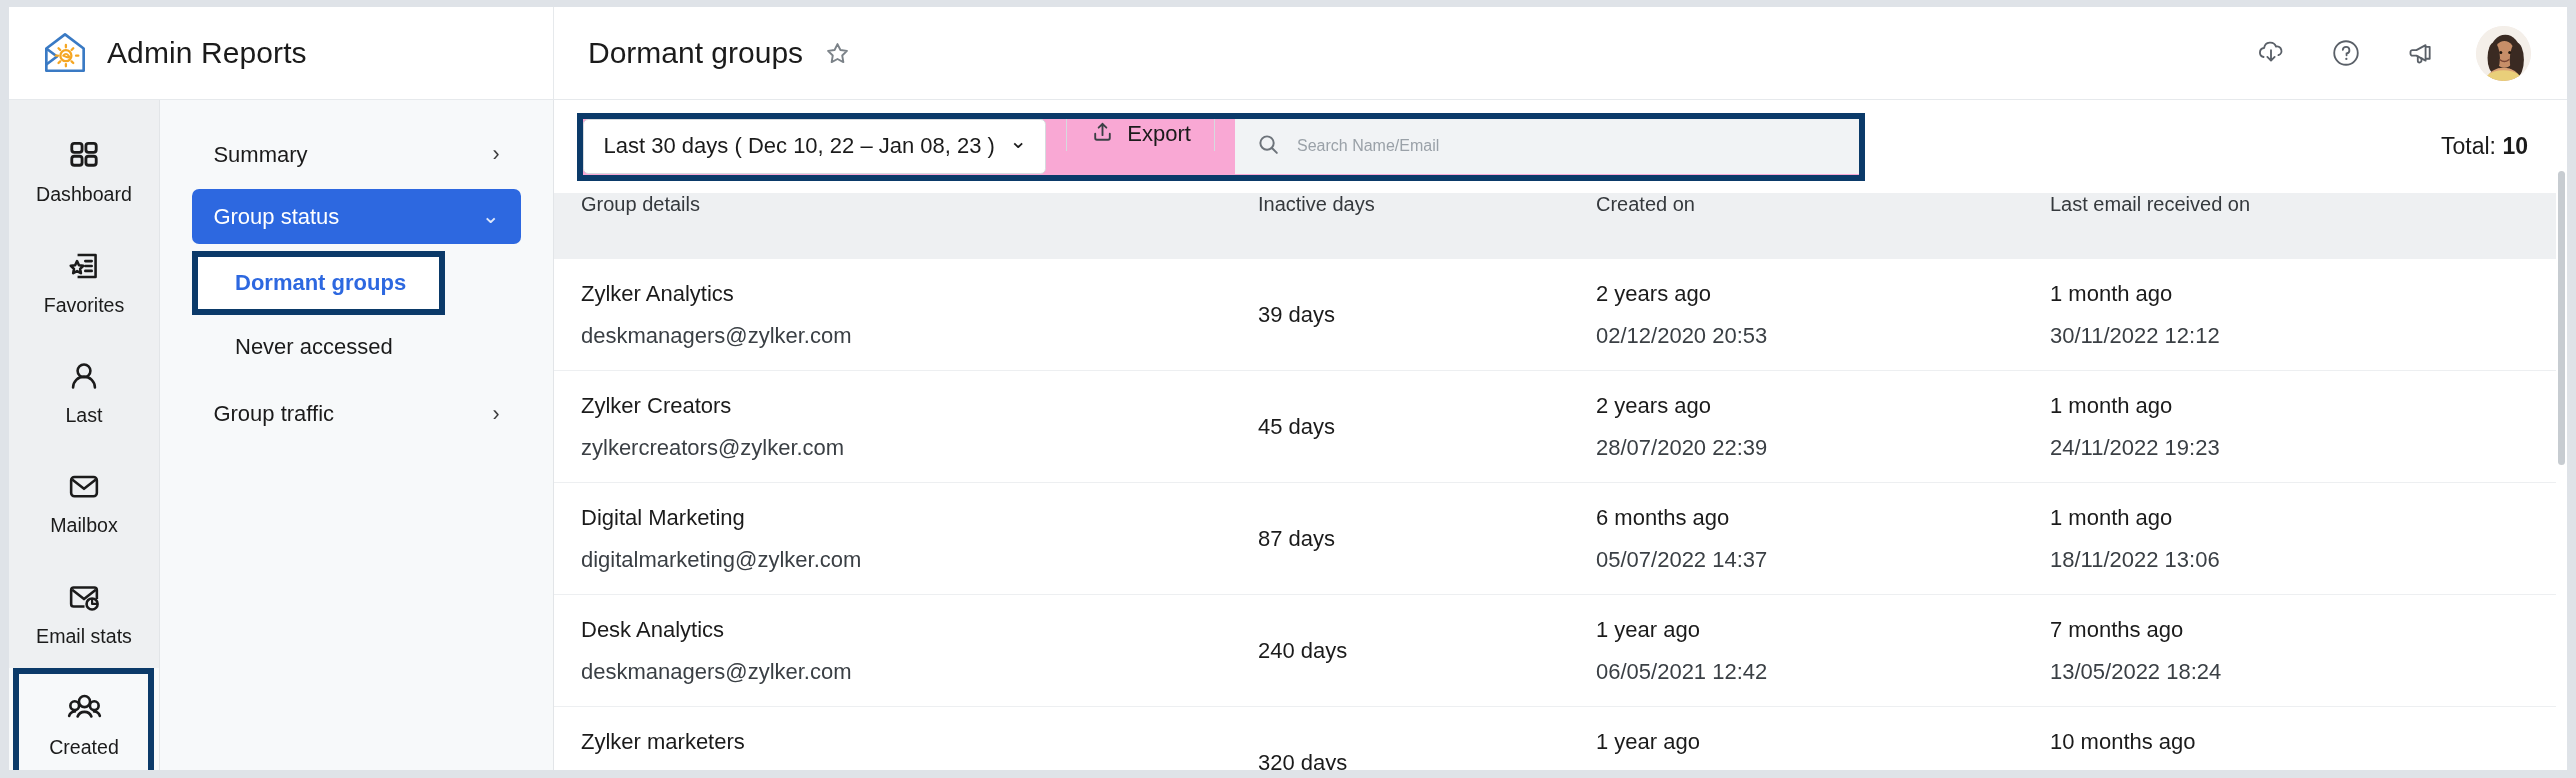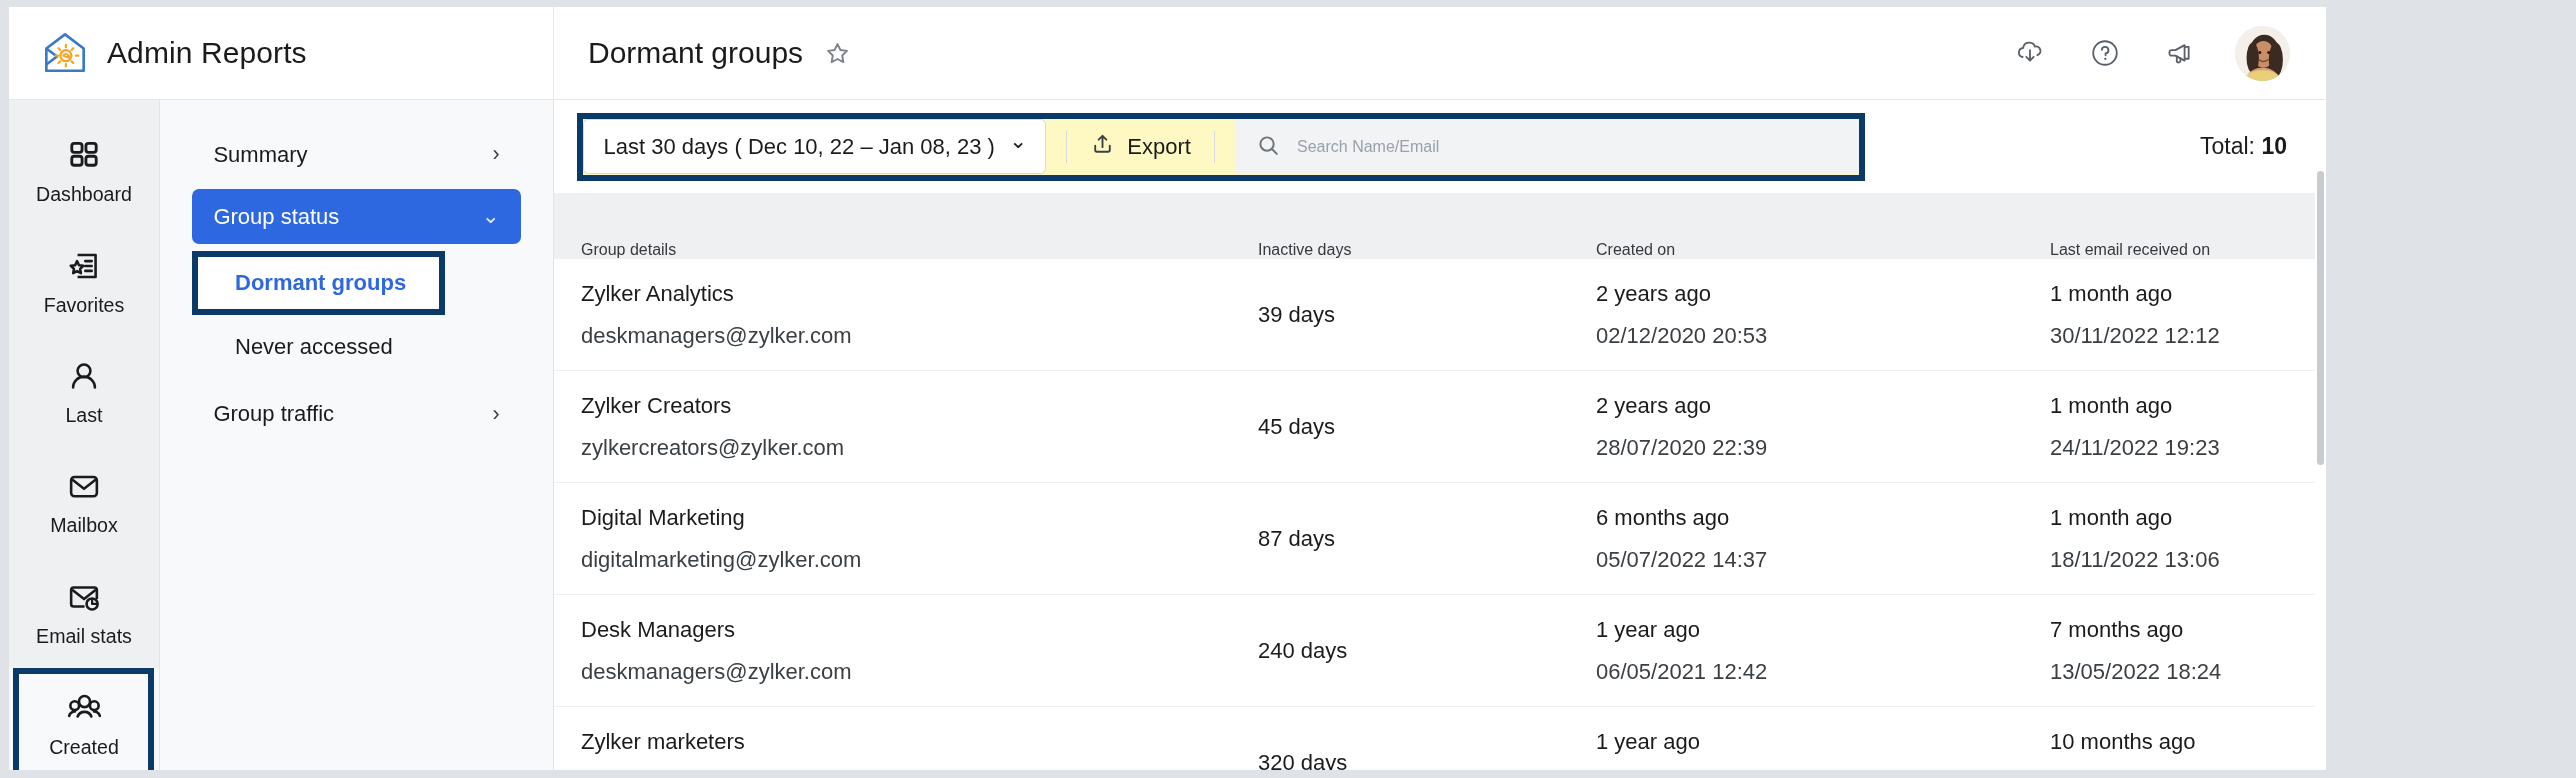--- a/index.html
+++ b/index.html
@@ -11,21 +11,21 @@
   }
 
   .app {
     position: relative;
     width: 2576px; height: 779px;
     background: #dfe3e8;
     padding: 7.1px 9px 0 9px;
   }
   .frame {
     position: relative;
-    width: 2317px; height: 771px;
+    width: 2558px; height: 771px;
     background: #ffffff;
     overflow: hidden;
     display: flex;
     flex-direction: column;
   }
 
   
   .topbar {
     height: 93px; min-height: 93px;
     background: #ffffff;
@@ -128,24 +128,24 @@
   .main { flex: 1 1 auto; min-width: 0; display: flex; flex-direction: column; background:#fff; }
 
   .toolbar-row {
     height: 93px; min-height: 93px;
     display: flex; align-items: center;
     padding: 0 39px 0 23px;
     background: #ffffff;
   }
   .toolbar-box {
     position: relative;
-    display: flex; align-items: center;
+    display: flex; align-items: flex-start;
     border: 6.2px solid #0b3a69;
     height: 68px;
-    background: #fef9c3;
+    background: #f9a8d4;
   }
   .date-select {
     display: flex; align-items: center; gap: 14.3px;
     height: 55px; padding: 0 18px 0 19.6px;
     background: #ffffff;
     border: 0.9px solid #d6dade;
     border-radius: 5.3px;
     font-size: 22px; color: #1b1b1b;
     cursor: pointer; white-space: nowrap;
     margin: 0 0 0 0;
@@ -169,23 +169,23 @@
     font-family: "Liberation Sans", sans-serif;
     width: 100%;
   }
   .search-wrap input::placeholder { color: #9aa1a8; }
   .total { margin-left: auto; font-size: 23px; color: #1b1b1b; white-space: nowrap; }
   .total b { font-weight: bold; }
 
   
   .table { flex: 1 1 auto; min-height: 0; overflow: hidden; }
   .thead {
-    display: flex; align-items: flex-end;
+    display: flex; align-items: flex-start;
     height: 66px; background: #eef0f2;
-    font-size: 16px; color: #35393d;
+    font-size: 20px; color: #35393d;
   }
   .tr {
     display: flex; align-items: center;
     min-height: 112px;
     border-bottom: 0.9px solid #edeff1;
     font-size: 22px; color: #1b1b1b;
   }
   .c1 { width: 704px; min-width: 704px; padding-left: 27px; }
   .c2 { width: 338px; min-width: 338px; }
   .c3 { width: 454px; min-width: 454px; }
@@ -493,21 +493,21 @@
             <div class="cell-stack">
               <span>1 month ago</span>
               <span class="cell-sub">18/11/2022 13:06</span>
             </div>
           </div>
         </div>
 
         <div class="tr">
           <div class="c1">
             <div class="cell-stack">
-              <span class="gname">Desk Managers</span>
+              <span class="gname">Desk Analytics</span>
               <span class="gmail">deskmanagers@zylker.com</span>
             </div>
           </div>
           <div class="c2">240 days</div>
           <div class="c3">
             <div class="cell-stack">
               <span>1 year ago</span>
               <span class="cell-sub">06/05/2021 12:42</span>
             </div>
           </div>

